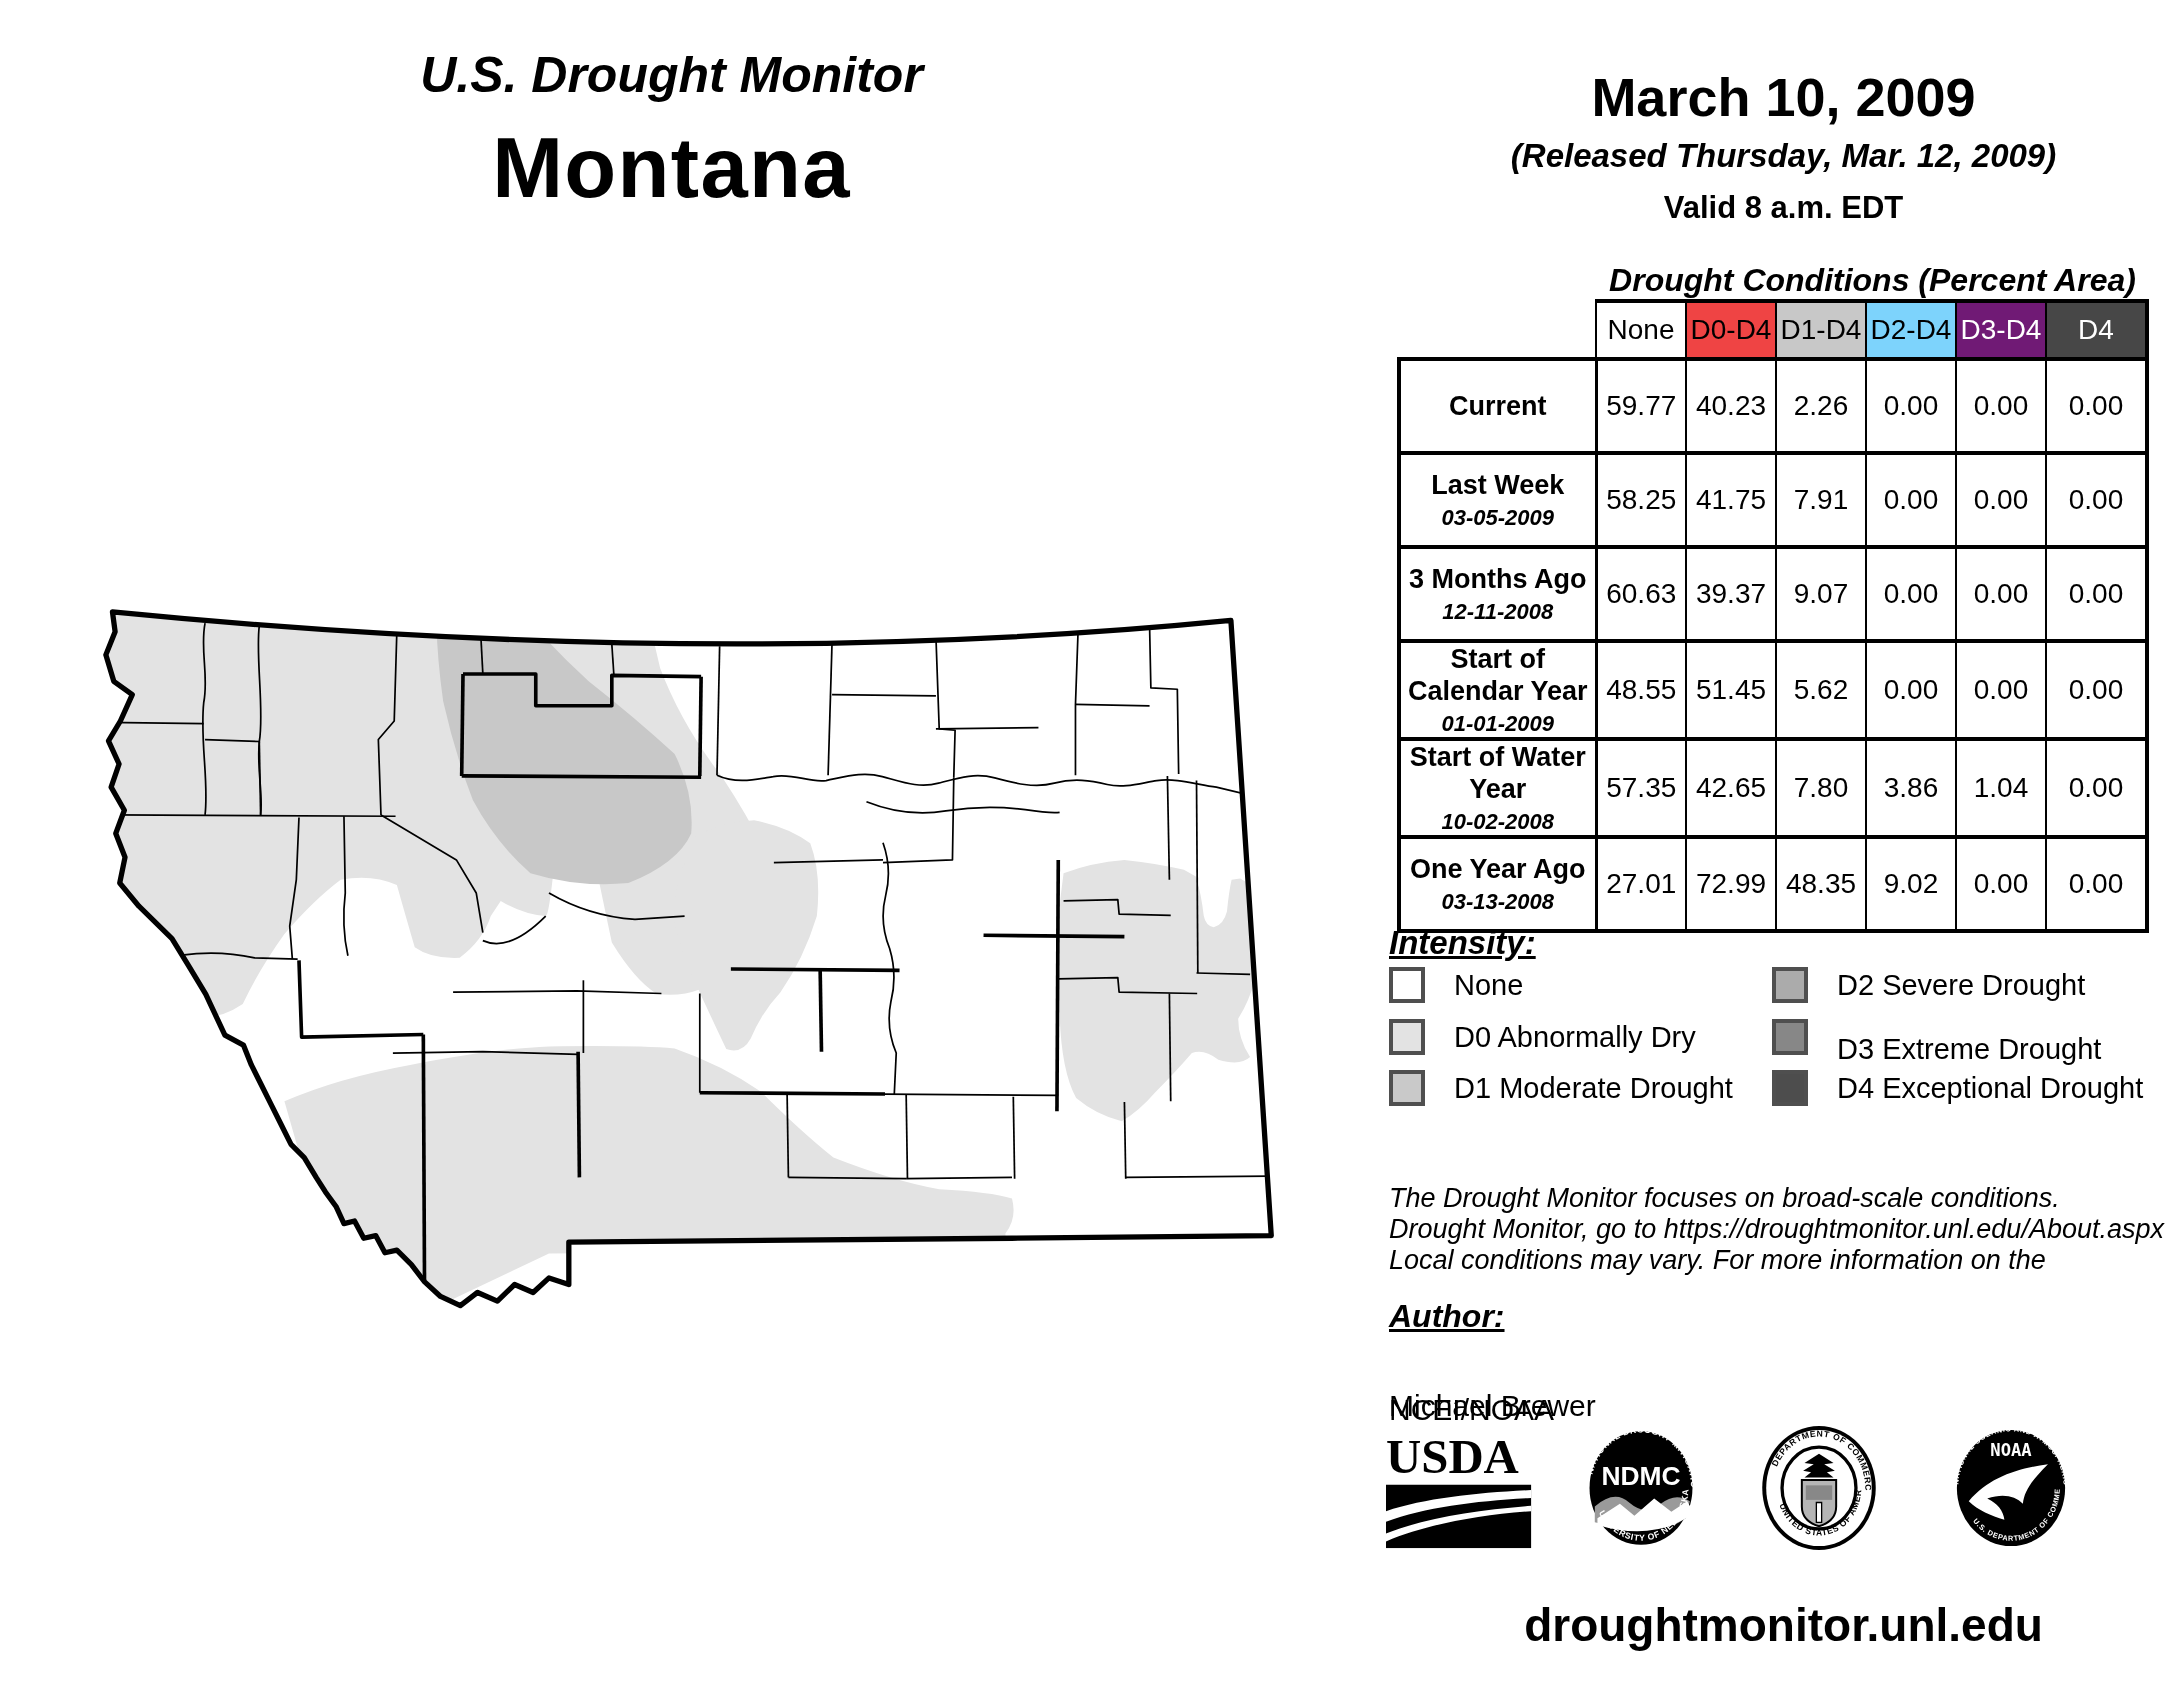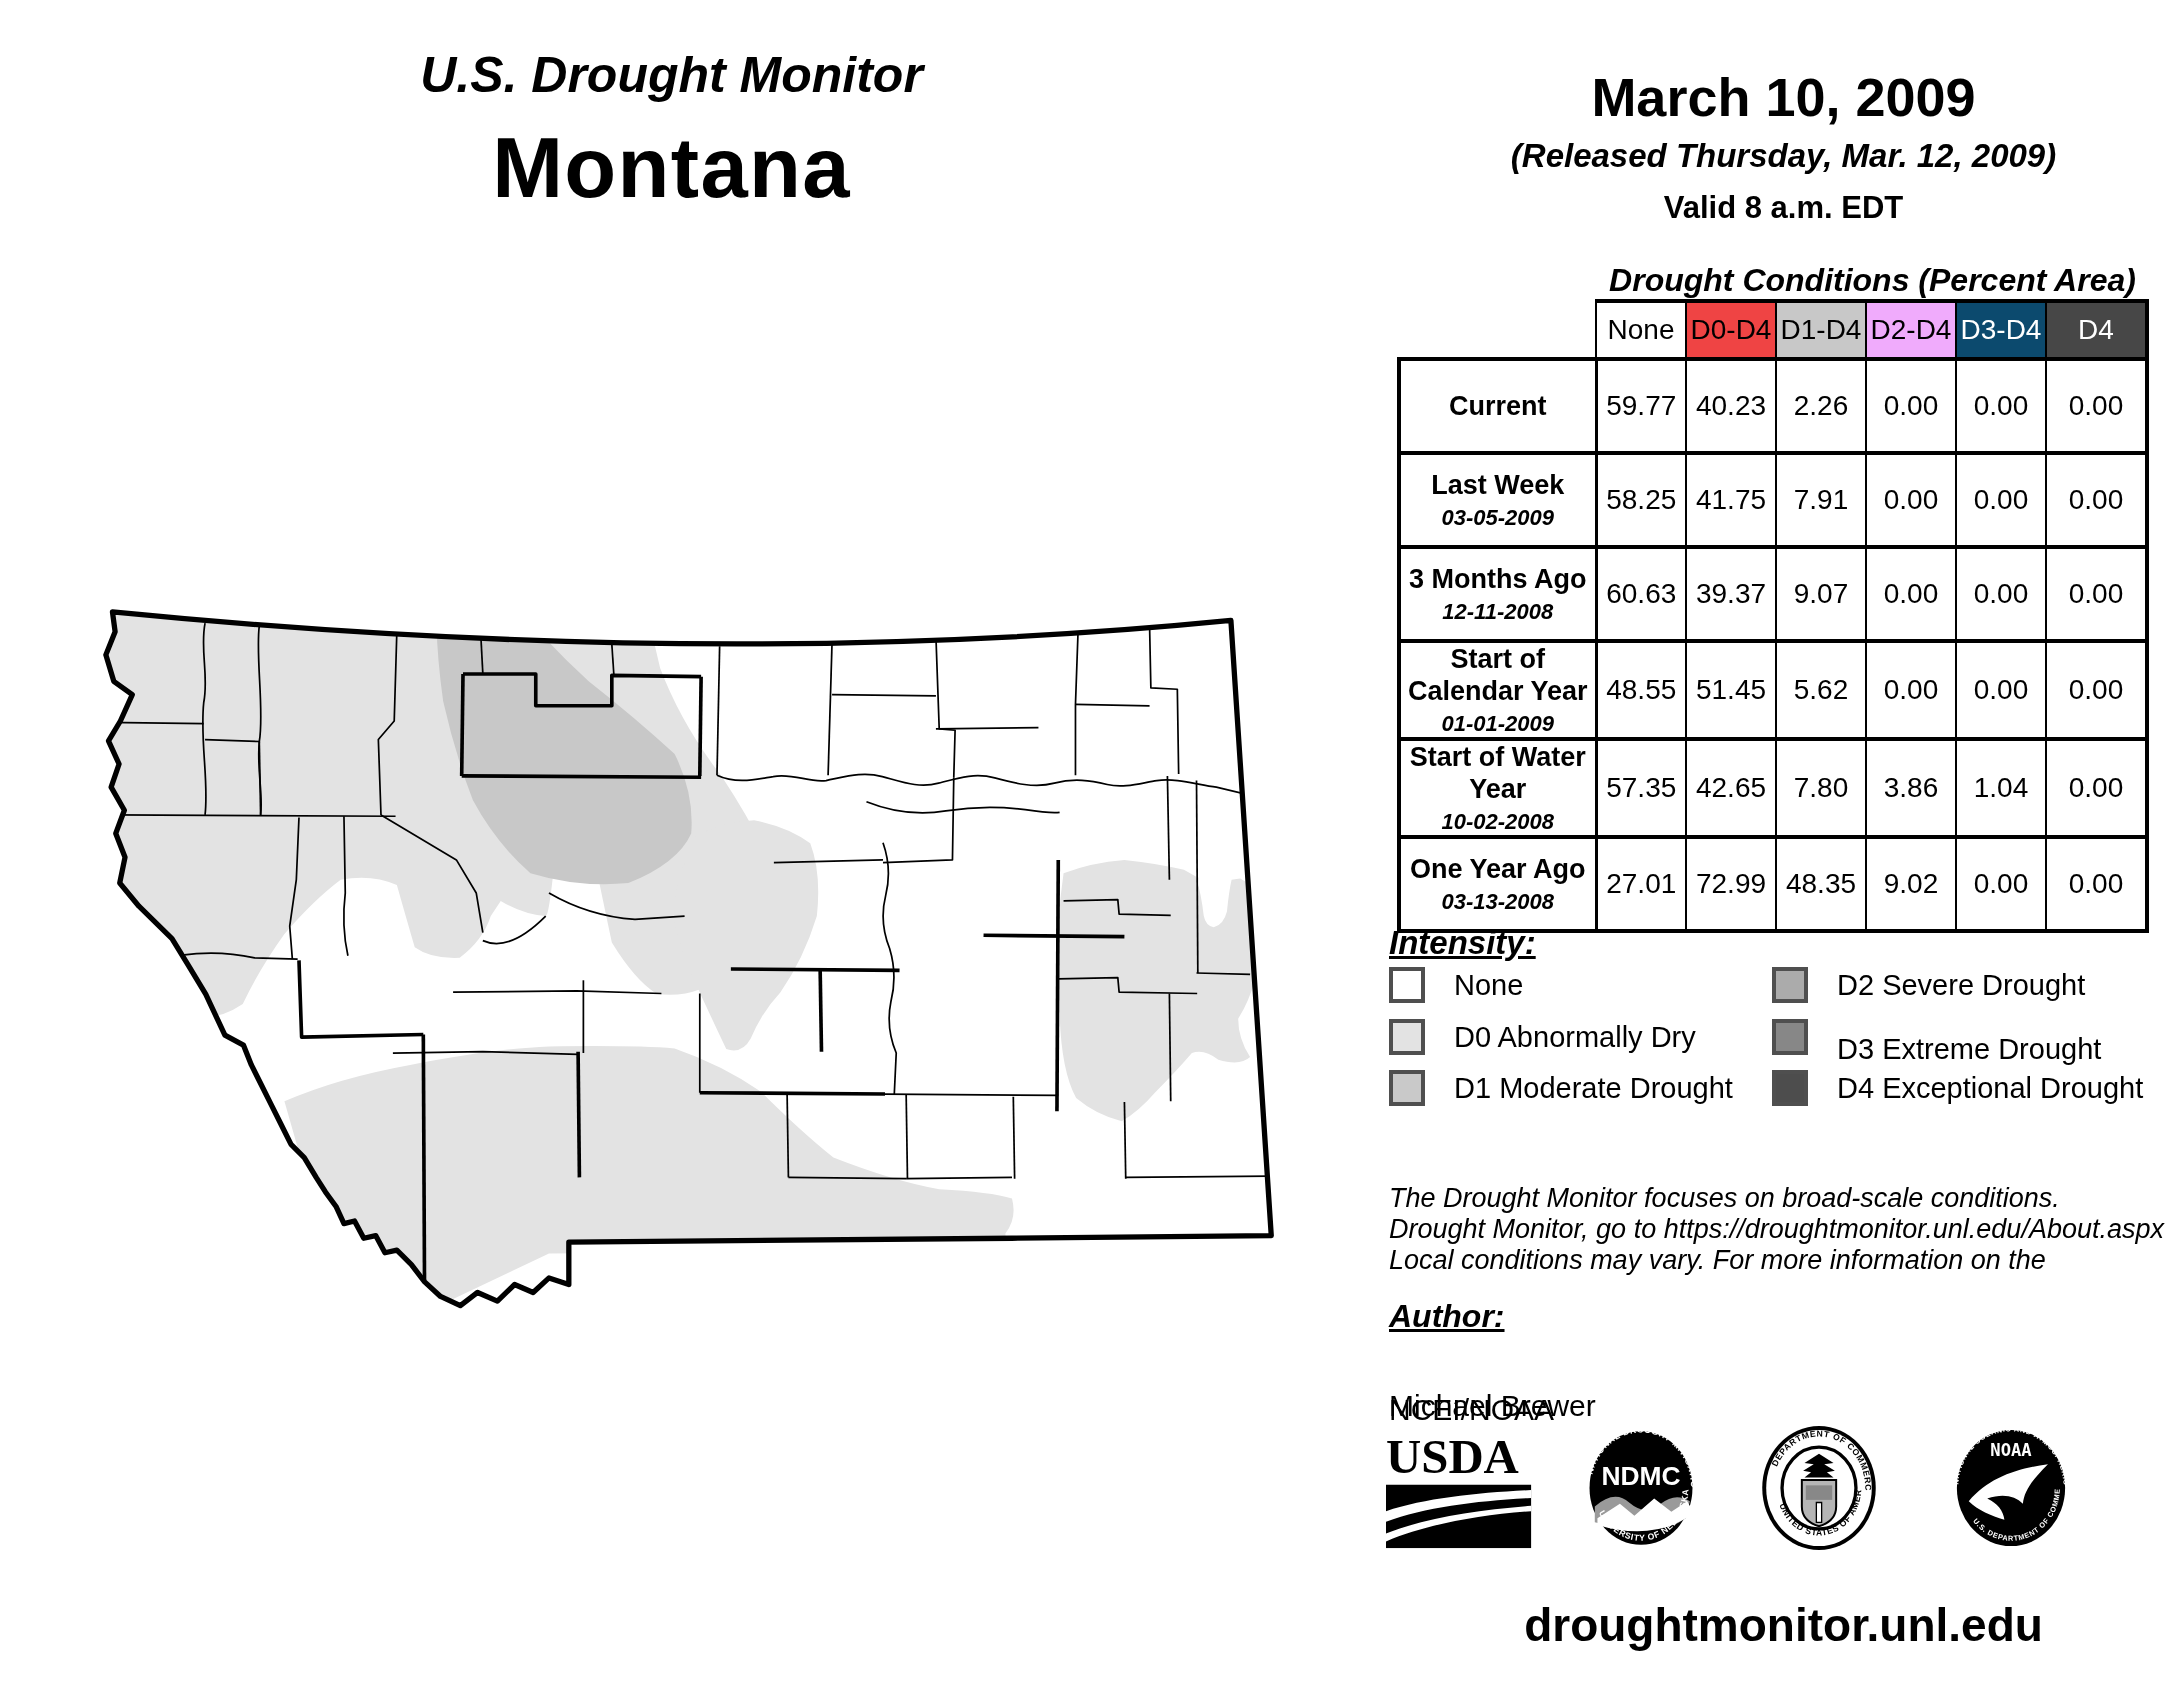--- a/index.html
+++ b/index.html
@@ -27,22 +27,22 @@
   .tbl tr:last-child td{border-bottom-width:4.6px;}
   .tbl tr > *:last-child{border-right-width:4.6px;}
   .tbl td.rowlab, .tbl tr > *:first-child{border-left-width:4.6px;}
   .tbl th.corner{border:none;background:#fff;}
   .tbl td.rowlab{border-right-width:3.3px;}
   .rowlab .lbl{font-weight:bold;font-size:27px;line-height:32px;}
   .rowlab .dt{font-style:italic;font-weight:600;font-size:22px;margin-top:4px;}
   .c-none{background:#fff;}
   .c-d0{background:#ef4444;}
   .c-d1{background:#c8c8c8;}
-  .c-d2{background:#f0abfc;}
-  .c-d3{background:#0c4a6e;color:#fff;}
+  .c-d2{background:#7dd3fc;}
+  .c-d3{background:#701a75;color:#fff;}
   .c-d4{background:#474747;color:#fff;}
   .col-lab{width:197px;} .col-n{width:90px;} .col-last{width:101px;}
 
   
   .int-title{left:1389px;top:924px;font-size:33px;font-style:italic;font-weight:600;
              text-decoration:underline;}
   .sw{width:36px;height:36px;border:4px solid #4f4f4f;box-sizing:border-box;}
   .leg-lab{font-size:29px;line-height:36px;white-space:nowrap;}
 
   

